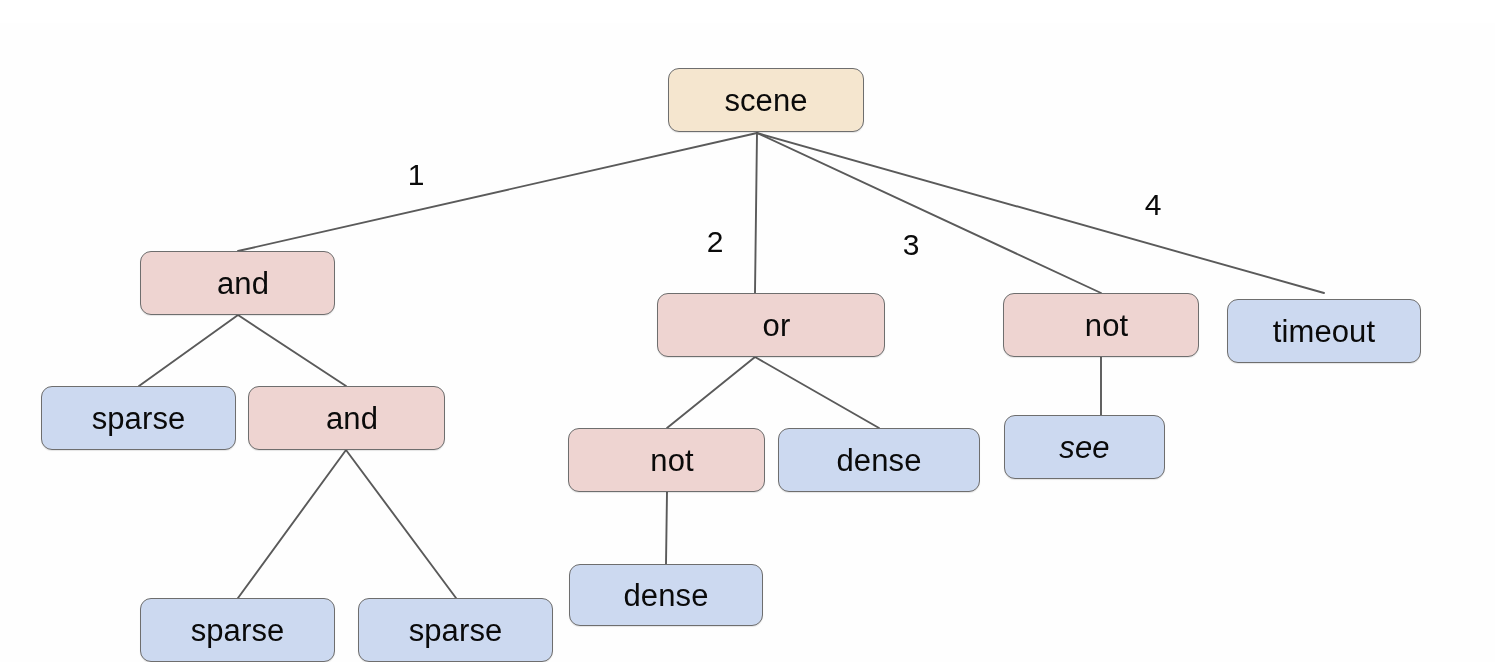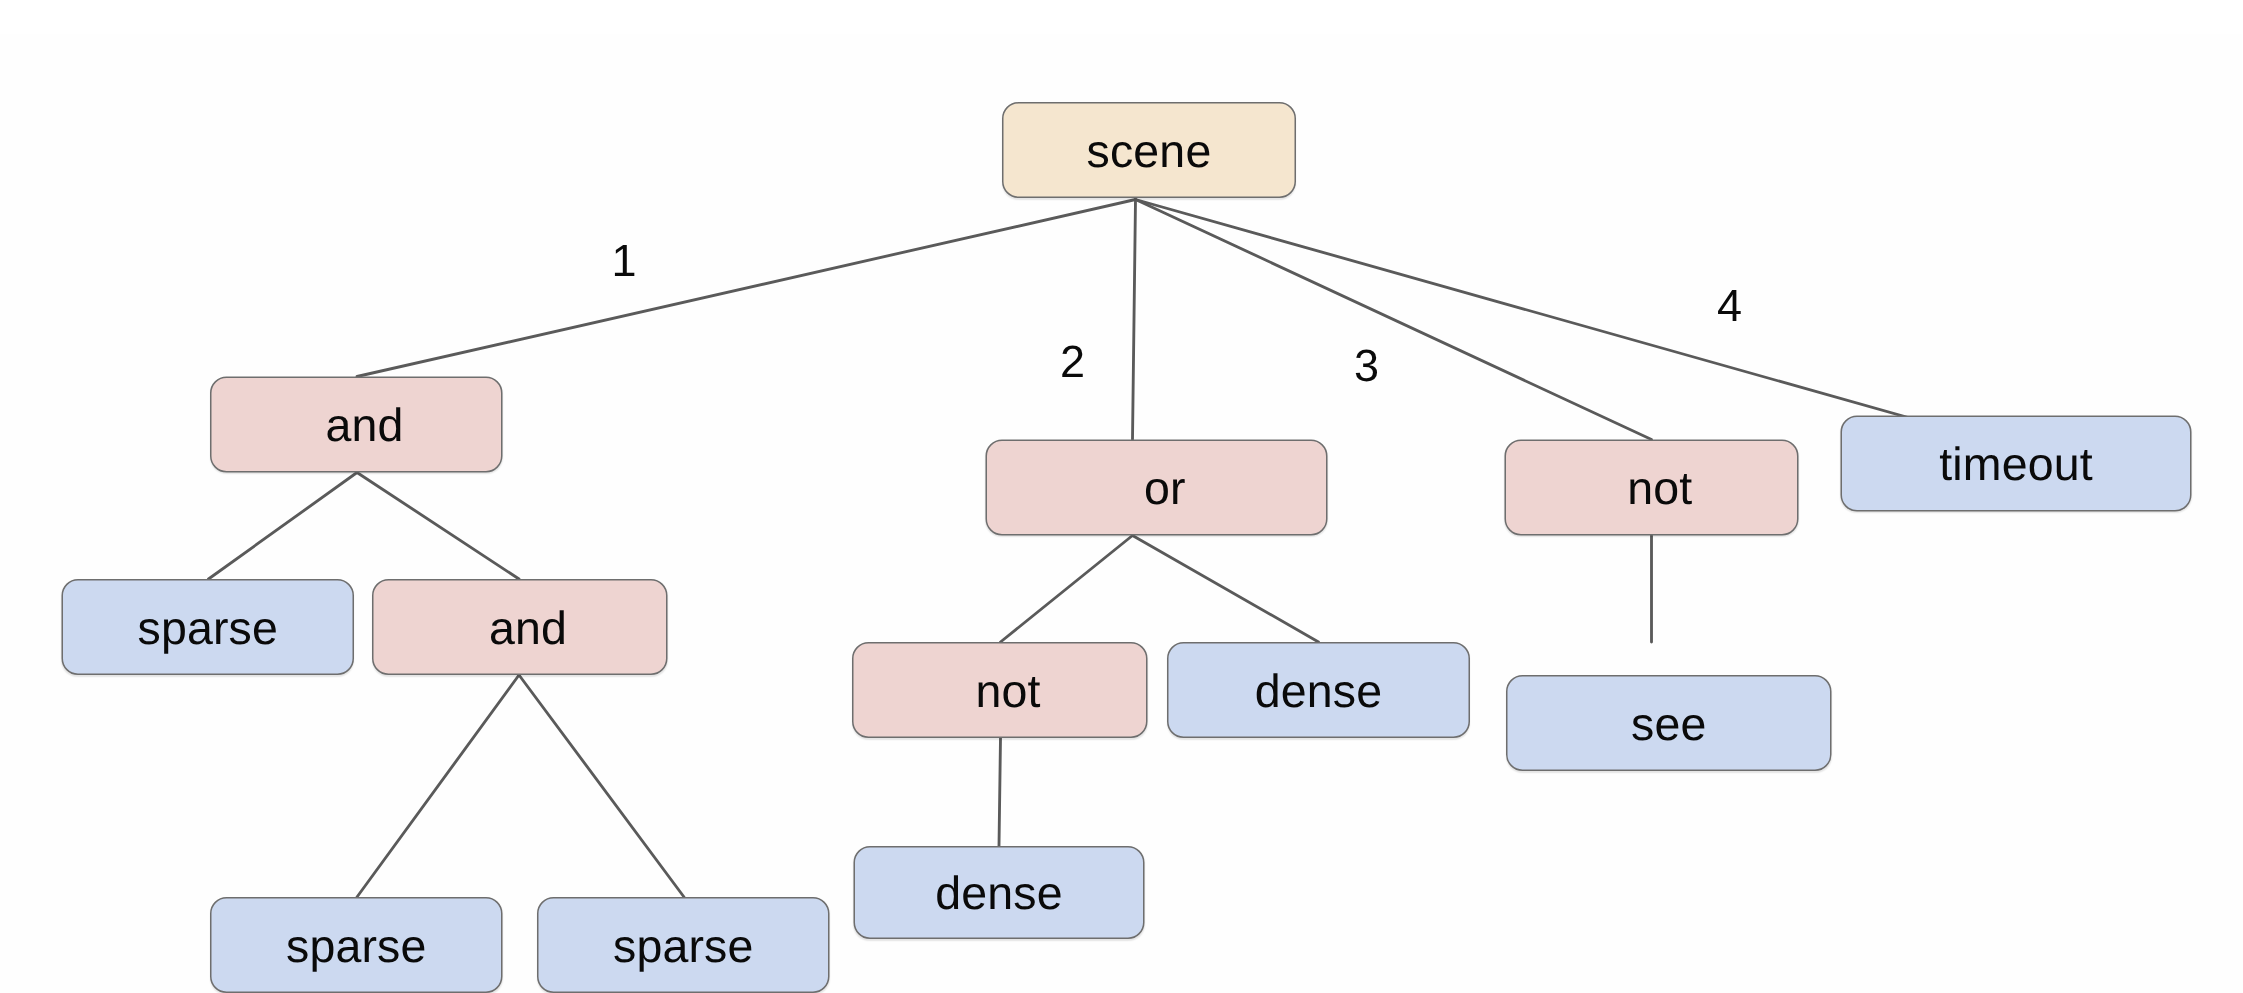--- a/index.html
+++ b/index.html
@@ -87,36 +87,36 @@
       </div>
       <div class="node op" style="left: 140px; top: 228px; width: 195px; height: 64px;">
         <span>and</span>
       </div>
       <div class="node op" style="left: 657px; top: 270px; width: 228px; height: 64px;">
         <span>or</span>
       </div>
       <div class="node op" style="left: 1003px; top: 270px; width: 196px; height: 64px;">
         <span>not</span>
       </div>
-      <div class="node leaf" style="left: 1227px; top: 254px; width: 234px; height: 64px;">
+      <div class="node leaf" style="left: 1227px; top: 276px; width: 194px; height: 64px;">
         <span>timeout</span>
       </div>
       <div class="node leaf" style="left: 41px; top: 363px; width: 195px; height: 64px;">
         <span>sparse</span>
       </div>
       <div class="node op" style="left: 248px; top: 363px; width: 197px; height: 64px;">
         <span>and</span>
       </div>
       <div class="node op" style="left: 568px; top: 405px; width: 197px; height: 64px;">
         <span>not</span>
       </div>
       <div class="node leaf" style="left: 778px; top: 405px; width: 202px; height: 64px;">
         <span>dense</span>
       </div>
-      <div class="node leaf" style="left: 1004px; top: 427px; width: 217px; height: 64px;">
+      <div class="node leaf" style="left: 1004px; top: 392px; width: 161px; height: 64px; font-style: italic;">
         <span>see</span>
       </div>
       <div class="node leaf" style="left: 140px; top: 575px; width: 195px; height: 64px;">
         <span>sparse</span>
       </div>
       <div class="node leaf" style="left: 358px; top: 575px; width: 195px; height: 64px;">
         <span>sparse</span>
       </div>
       <div class="node leaf" style="left: 569px; top: 541px; width: 194px; height: 62px;">
         <span>dense</span>

